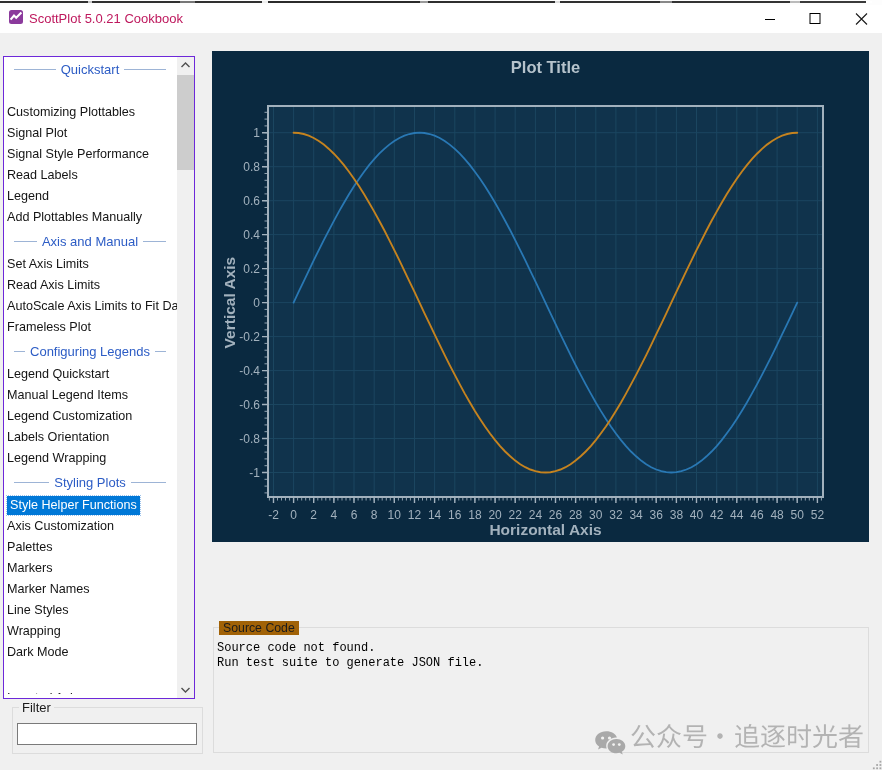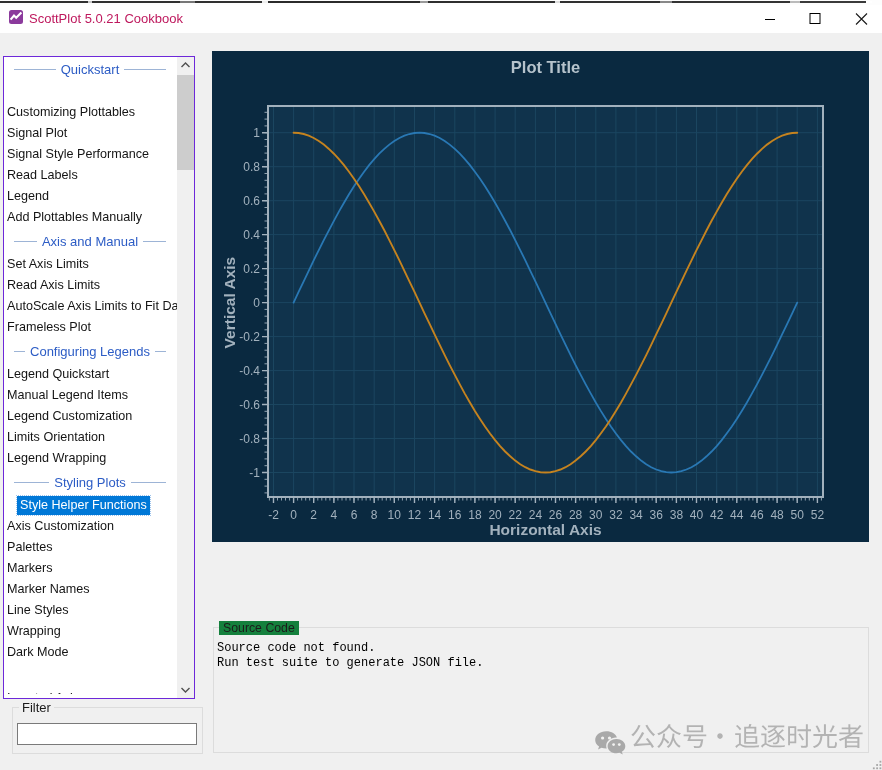--- a/index.html
+++ b/index.html
@@ -5,31 +5,31 @@
 body{width:882px;height:770px;background:#f0f0f0;font-family:"Liberation Sans",sans-serif;overflow:hidden;position:relative;}
 #strip{position:absolute;left:0;top:0;width:882px;height:5px;background:#fdfdfd;}
 #strip .ln{position:absolute;left:0;top:1px;width:872px;height:2px;background:linear-gradient(90deg,#303030 0 88px,#c8c8c8 88px 92px,#303030 92px 180px,#777 180px 195px,#303030 195px 262px,#eee 262px 268px,#2a2a2a 268px 420px,#999 420px 428px,#2e2e2e 428px 555px,#ddd 555px 560px,#303030 560px 660px,#888 660px 672px,#333 672px 790px,#bbb 790px 800px,#3a3a3a 800px 866px,#fff 866px 872px);}
 #titlebar{position:absolute;left:0;top:5px;width:882px;height:28px;background:#ffffff;}
 #appicon{position:absolute;left:8px;top:4px;}
 #apptitle{position:absolute;left:29px;top:6px;font-size:13px;color:#be185d;}
 #winbtns{position:absolute;right:0;top:0;height:28px;}
 #body{position:absolute;left:0;top:33px;width:882px;height:737px;background:#f0f0f0;}
 #listbox{position:absolute;left:3px;top:15px;width:190px;height:641px;background:#fff;border:1px solid #6d28d9;overflow:hidden;margin-top:8px;}
 .row{position:absolute;left:0;width:170px;height:20px;line-height:20px;font-size:12.6px;color:#141414;padding-left:3px;white-space:nowrap;}
-.row.sel{left:1px;padding-left:12px;}
+.row.sel{left:1px;padding-left:2px;}
 .row.sel span{display:inline-block;background:#0078d7;color:#fff;padding:0 3px;height:19px;line-height:19.5px;margin-top:0.5px;outline:1px dotted #9cc3ec;}
 .hdr{position:absolute;left:10px;width:152px;height:20px;display:flex;align-items:center;font-size:13px;color:#2c5cc5;white-space:nowrap;}
 .hdr i{flex:1;height:0;border-top:1px solid #9db4d6;}
 .hdr span{margin:0 5px;}
 #vscroll{position:absolute;right:0;top:0;width:17px;height:641px;background:#f0f0f0;}
 #vthumb{position:absolute;left:0;top:18px;width:17px;height:95px;background:#cdcdcd;}
 .arr{position:absolute;left:0;width:17px;height:17px;background:#f0f0f0;}
 #plotwrap{position:absolute;left:212px;top:18px;width:657px;height:491px;}
 #srcbox{position:absolute;left:213px;top:594px;width:654px;height:124px;border:1px solid #dcdcdc;}
-#srclabel{position:absolute;left:219px;top:588px;background:#15803d;padding:0 4px;font-size:12.3px;color:#1b1b1b;}
+#srclabel{position:absolute;left:219px;top:588px;background:#a16207;padding:0 4px;font-size:12.3px;color:#1b1b1b;}
 #srctext{position:absolute;left:217px;top:608px;font-family:"Liberation Mono",monospace;font-size:12px;line-height:14.6px;color:#000;}
 #filterbox{position:absolute;left:12px;top:674px;width:189px;height:45px;border:1px solid #dcdcdc;}
 #filterlabel{position:absolute;left:19px;top:667px;background:#f0f0f0;padding:0 3px;font-size:13px;color:#1b1b1b;}
 #filterinput{position:absolute;left:17px;top:690px;width:178px;height:20px;background:#fff;border:1px solid #7a7a7a;}
 #wm{position:absolute;left:585px;top:682px;}
 #grip{position:absolute;right:0px;bottom:0px;}
 </style></head>
 <body>
 <div id="strip">
     <div class="ln"></div>
@@ -69,21 +69,21 @@
 <div class="row" style="top:239px">AutoScale Axis Limits to Fit Data</div>
 <div class="row" style="top:260px">Frameless Plot</div>
 <div class="hdr" style="top:284px">
         <i></i>
         <span>Configuring Legends</span>
         <i></i>
       </div>
 <div class="row" style="top:307px">Legend Quickstart</div>
 <div class="row" style="top:328px">Manual Legend Items</div>
 <div class="row" style="top:349px">Legend Customization</div>
-<div class="row" style="top:370px">Limits Orientation</div>
+<div class="row" style="top:370px">Labels Orientation</div>
 <div class="row" style="top:391px">Legend Wrapping</div>
 <div class="hdr" style="top:415px">
         <i></i>
         <span>Styling Plots</span>
         <i></i>
       </div>
 <div class="row sel" style="top:438px"><span>Style Helper Functions</span></div>
 <div class="row" style="top:459px">Axis Customization</div>
 <div class="row" style="top:480px">Palettes</div>
 <div class="row" style="top:501px">Markers</div>

